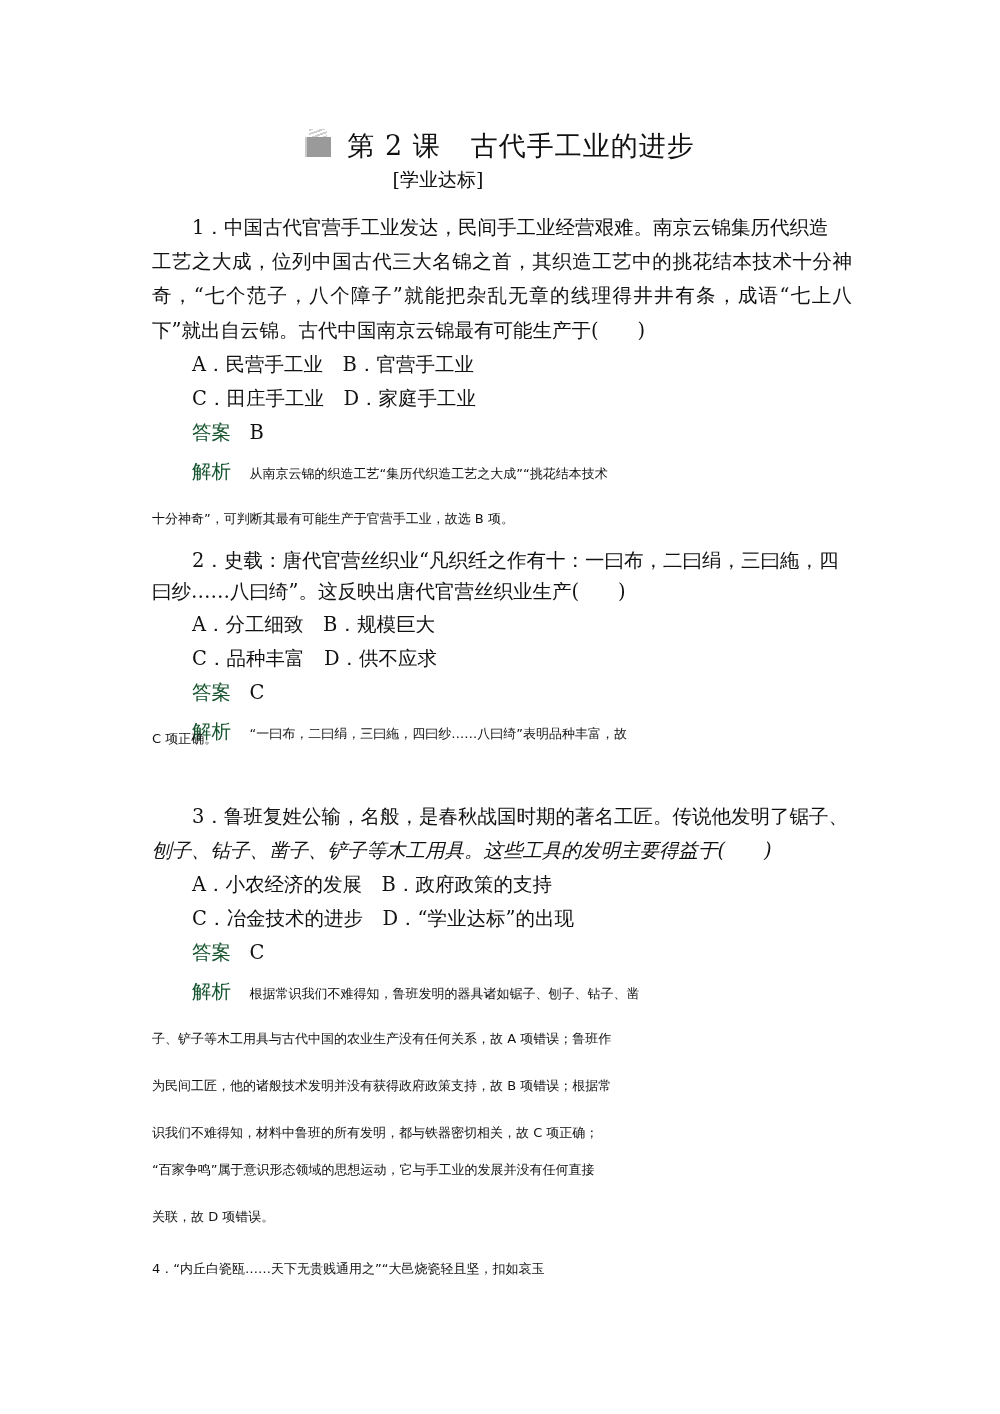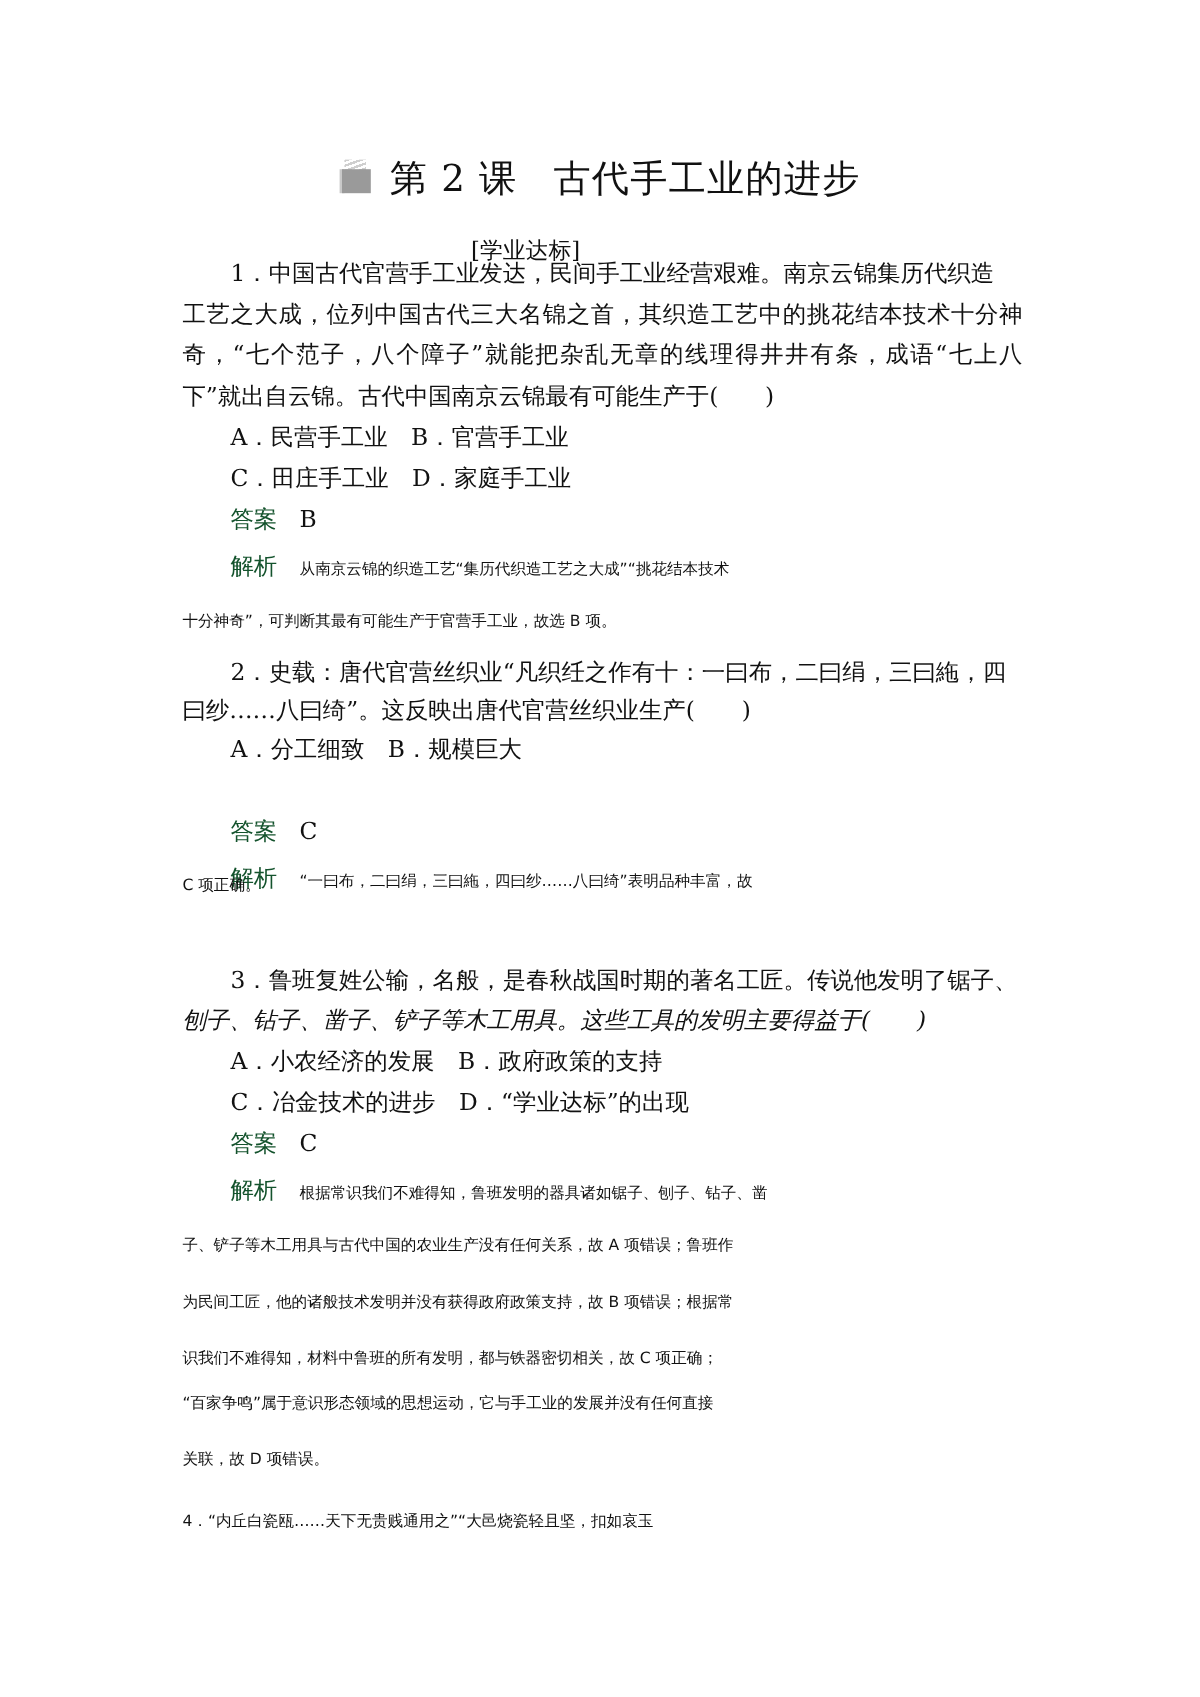--- a/index.html
+++ b/index.html
@@ -1,26 +1,26 @@
 <!DOCTYPE html>
 <html><head>
 <meta charset="utf-8">
 <style>
   html, body { margin:0; padding:0; background:#ffffff; }
   body { width:1000px; height:1414px; position:relative; overflow:hidden;
          font-family:"DejaVu Serif","Liberation Serif",serif; color:#111; }
   .page { position:absolute; left:0; top:0; width:1000px; height:1414px; }
-  .title { position:absolute; top:128px; left:0; width:1000px; text-align:center; font-size:31px; letter-spacing:1px; }
+  .title { position:absolute; top:128px; left:0; width:1000px; text-align:center; font-size:27px; letter-spacing:1px; }
   .title .book { display:inline-block; position:relative; width:28px; height:28px; vertical-align:-2px; margin-right:14px; }
   .title .book .cover { position:absolute; left:2px; top:8px; width:24px; height:20px; background:#9a9a9a; }
   .title .book .spine { position:absolute; left:0; top:8px; width:4px; height:20px; background:#c9c9c9; }
   .title .book .pages { position:absolute; left:4px; top:0px; width:18px; height:9px;
      background:repeating-linear-gradient(160deg,#cfcfcf 0 2px,#fff 2px 4px); }
   .title .gap { display:inline-block; width:30px; }
-  .subtitle { position:absolute; top:196px; left:0; width:876px; text-align:center; font-size:19px; }
+  .subtitle { position:absolute; top:167px; left:0; width:876px; text-align:center; font-size:19px; }
   .line { position:absolute; left:152px; width:700px; font-size:19.5px; white-space:nowrap; line-height:26px; }
   .ind { left:192px; }
   .red { color:#14532d; font-family:"DejaVu Sans","Liberation Sans",sans-serif; }
   .sans { font-family:"DejaVu Sans","Liberation Sans",sans-serif; font-size:13px; }
   .justify { text-align:justify; text-align-last:justify; }
 </style>
 </head>
 <body>
 
 <div class="page">
@@ -36,20 +36,21 @@
   <div class="line" style="top:318px;">下”就出自云锦。古代中国南京云锦最有可能生产于(　　)</div>
   <div class="line ind" style="top:352px;">A．民营手工业　B．官营手工业</div>
   <div class="line ind" style="top:386px;">C．田庄手工业　D．家庭手工业</div>
   <div class="line ind" style="top:420px;"><span class="red">答案</span>&nbsp;&nbsp;&nbsp;<span>B</span></div>
   <div class="line ind" style="top:459px;"><span class="red">解析</span>&nbsp;&nbsp;&nbsp;<span class="sans">从南京云锦的织造工艺“集历代织造工艺之大成”“挑花结本技术</span></div>
   <div class="line sans" style="top:506px;">十分神奇”，可判断其最有可能生产于官营手工业，故选 B 项。</div>
 
   <div class="line ind" style="top:548px;">2．史载：唐代官营丝织业“凡织纴之作有十：一曰布，二曰绢，三曰絁，四</div>
   <div class="line" style="top:579px;">曰纱……八曰绮”。这反映出唐代官营丝织业生产(　　)</div>
   <div class="line ind" style="top:612px;">A．分工细致　B．规模巨大</div>
+  <div class="line ind" style="top:646px;">C．品种丰富　D．供不应求</div>
   <div class="line ind" style="top:680px;"><span class="red">答案</span>&nbsp;&nbsp;&nbsp;<span>C</span></div>
   <div class="line ind" style="top:719px;"><span class="red">解析</span>&nbsp;&nbsp;&nbsp;<span class="sans">“一曰布，二曰绢，三曰絁，四曰纱……八曰绮”表明品种丰富，故</span></div>
   <div class="line sans" style="top:726px;">C 项正确。</div>
 
   <div class="line ind" style="top:804px;">3．鲁班复姓公输，名般，是春秋战国时期的著名工匠。传说他发明了锯子、</div>
   <div class="line" style="top:838px;font-style:italic;">刨子、钻子、凿子、铲子等木工用具。这些工具的发明主要得益于(　　)</div>
   <div class="line ind" style="top:872px;">A．小农经济的发展　B．政府政策的支持</div>
   <div class="line ind" style="top:906px;">C．冶金技术的进步　D．“学业达标”的出现</div>
   <div class="line ind" style="top:940px;"><span class="red">答案</span>&nbsp;&nbsp;&nbsp;<span>C</span></div>
   <div class="line ind" style="top:979px;"><span class="red">解析</span>&nbsp;&nbsp;&nbsp;<span class="sans">根据常识我们不难得知，鲁班发明的器具诸如锯子、刨子、钻子、凿</span></div>

